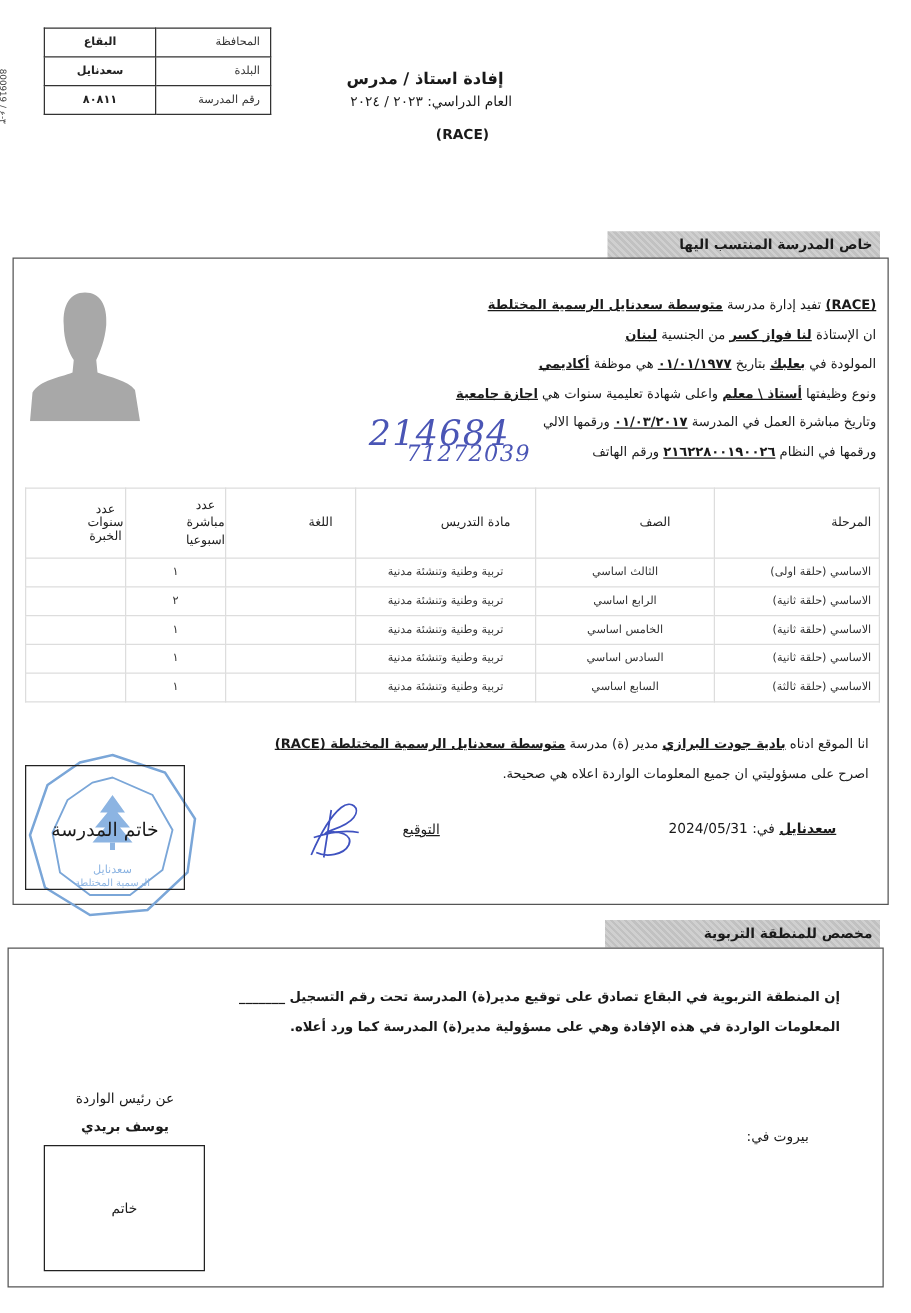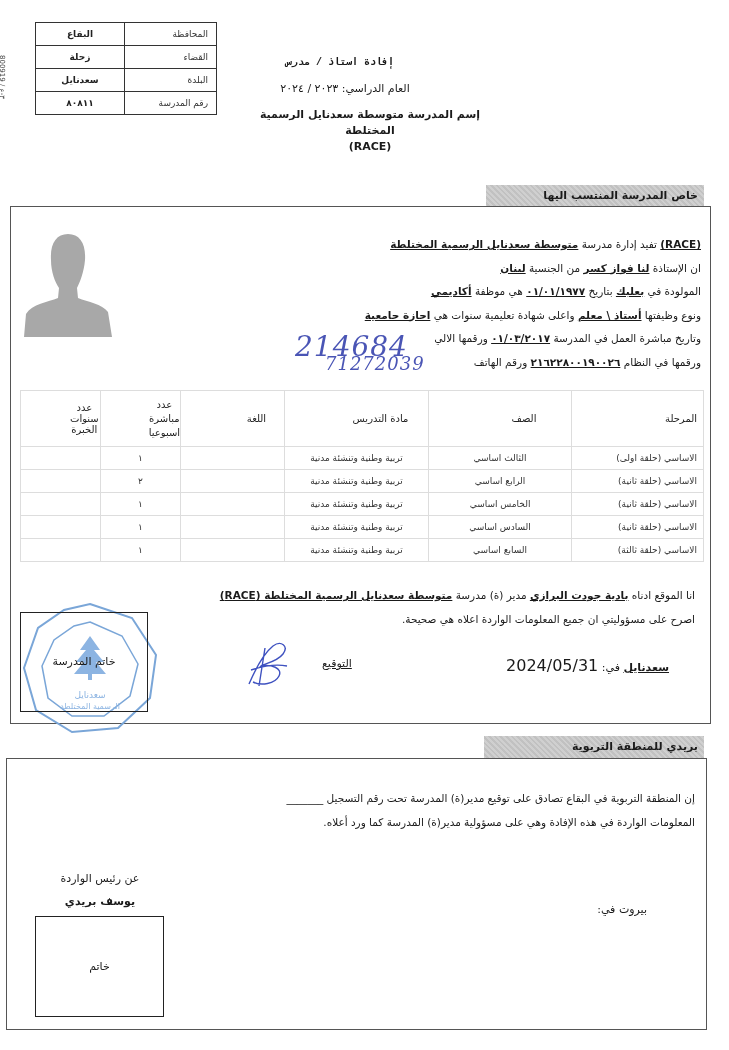--- a/index.html
+++ b/index.html
@@ -8,21 +8,21 @@
   .abs { position: absolute; }
 
   
   .info-table { left: 35px; top: 22px; width: 182px; border-collapse: collapse; position: absolute; padding-left: 44px; }
   .info-table td { border: 1px solid #333; height: 23px; font-size: 9px; text-align: center; direction: rtl; }
   .info-table td.lbl { width: 92px; text-align: right; padding-right: 8px; color: #333; }
   .info-table td.val { font-weight: bold; color: #222; }
   .side-code { left: 6px; top: 55px; font-size: 7px; color: #444; transform: rotate(90deg); transform-origin: left top; white-space: nowrap; }
 
   .title-block { left: 240px; top: 56px; width: 260px; text-align: center; direction: rtl; }
-  .title-block .t1 { font-size: 10px; font-weight: bold; margin-bottom: 14px; padding-right: 60px; font-family: Liberation Mono, monospace;}
+  .title-block .t1 { font-size: 13px; font-weight: bold; margin-bottom: 4px; padding-right: 60px;}
   .title-block .t2 { font-size: 11px; margin-bottom: 12px; padding-right: 50px;}
   .title-block .t3 { font-size: 11px; font-weight: bold; line-height: 16px; }
 
   .section-head { background: #c9c9c9; background-image: repeating-linear-gradient(45deg, rgba(255,255,255,.12) 0 2px, rgba(0,0,0,.04) 2px 4px); height: 22px; font-weight: bold; font-size: 11px; direction: rtl; padding-right: 6px; line-height: 22px; text-align: right; }
   .box { border: 1.5px solid #555; }
 
   .p-line { direction: rtl; text-align: right; font-size: 10.5px; line-height: 23.5px; white-space: nowrap; }
   .u { text-decoration: underline; font-weight: bold; }
   .b { font-weight: bold; }
 
@@ -31,56 +31,51 @@
   .handwriting { font-family: "DejaVu Serif", serif; color: #4a55b5; font-style: italic; font-size: 28px; letter-spacing: 1px; }
 
   table.assign { position: absolute; left: 20px; top: 390px; width: 684px; border-collapse: collapse; direction: rtl; font-size: 9px; }
   table.assign th, table.assign td { border: 1px solid #ddd; text-align: center; }
   table.assign th { font-weight: normal; height: 56px; font-size: 10px; color: #222; padding-left: 48px; }
   table.assign td { height: 23px; color: #333; }
   table.assign td.stage, table.assign th.stage { text-align: right; padding-right: 6px; }
 
   .stamp { left: 20px; top: 600px; width: 140px; height: 135px; }
   .stamp-box { left: 20px; top: 612px; width: 128px; height: 100px; border: 1.5px solid #222; }
-  .stamp-label { left: 20px; top: 655px; width: 128px; text-align: center; font-size: 11px; direction: rtl; }
+  .stamp-label { left: 20px; top: 655px; width: 128px; text-align: center; font-size: 15px; direction: rtl; }
 
   .sig-row { font-size: 11px; direction: rtl; }
 
   .stamp2-box { left: 35px; top: 916px; width: 129px; height: 101px; border: 1.5px solid #222; }
 </style>
 </head>
 <body>
 
 <div class="abs side-code">800919 / ٣-ع</div>
 
 <table class="info-table">
   <tbody>
       <tr>
     <td class="val">البقاع</td>
     <td class="lbl">المحافظة</td>
-  </tr>
-  <tr>
-    <td class="val">زحلة</td>
-    <td class="lbl">القضاء</td>
   </tr>
   <tr>
     <td class="val">سعدنايل</td>
     <td class="lbl">البلدة</td>
   </tr>
   <tr>
     <td class="val">٨٠٨١١</td>
     <td class="lbl">رقم المدرسة</td>
   </tr>
 </tbody>
   </table>
 
 <div class="abs title-block">
   <div class="t1">إفادة استاذ / مدرس</div>
   <div class="t2">العام الدراسي: ٢٠٢٣ / ٢٠٢٤</div>
-  <div class="t3">إسم المدرسة متوسطة سعدنايل الرسمية المختلطة</div>
   <div class="t3" style="direction:ltr;">(RACE)</div>
 </div>
 
 <div class="abs section-head" style="left:486px; top:185px; width:218px;">خاص المدرسة المنتسب اليها</div>
 <div class="abs box" style="left:10px; top:206px; width:701px; height:518px;"></div>
 
 <div class="abs avatar">
   <svg width="92" height="105" viewBox="0 0 92 105">
     <path d="M46 2 C58 2 64 12 63 28 C62 40 58 50 55 56 L56 66 C66 70 80 72 86 80 L90 105 L2 105 L4 82 C10 72 26 70 36 66 L37 56 C33 50 29 40 29 28 C28 12 34 2 46 2 Z" fill="#a8a8a8"></path>
   </svg>
@@ -170,43 +165,43 @@
 </table>
 
 <div class="abs" style="right:34px; top:584px; width:520px;">
   <div class="p-line">
     <span>انا الموقع ادناه </span><span class="u">بادية جودت البرازي</span><span> مدير (ة) مدرسة </span><span class="u">متوسطة سعدنايل الرسمية المختلطة (RACE)</span>
   </div>
   <div class="p-line">اصرح على مسؤوليتي ان جميع المعلومات الواردة اعلاه هي صحيحة.</div>
 </div>
 
 <div class="abs sig-row" style="right:60px; top:656px;">
-  <span class="u">سعدنايل</span><span> في: </span><span style="font-size:16px;">2024/05/31</span>
+  <span class="u">سعدنايل</span><span> في: </span><span style="font-size:11px;">2024/05/31</span>
 </div>
 <div class="abs sig-row" style="left:322px; top:657px;text-decoration:underline;">التوقيع</div>
 
 <svg class="abs" style="left:243px; top:640px;" width="50" height="48" viewBox="0 0 50 48">
   <path d="M6 44 C12 30 20 14 30 6 C38 0 46 6 40 14 C34 22 20 24 18 26 C28 24 40 28 36 36 C32 44 18 46 10 42 M22 8 L16 46 M8 30 C20 26 34 24 44 26" fill="none" stroke="#3f52c0" stroke-width="1.4"></path>
 </svg>
 
 <svg class="abs stamp" viewBox="0 0 140 135">
   <polygon points="70,4 112,18 136,55 130,98 98,128 52,132 16,110 4,68 18,28 44,10" fill="none" stroke="#7aa6d8" stroke-width="2"></polygon>
   <polygon points="70,22 102,36 118,64 110,96 84,116 52,116 28,98 22,66 34,40 54,26" fill="none" stroke="#7aa6d8" stroke-width="1.5"></polygon>
   <path d="M70 36 L60 50 L66 50 L56 62 L64 62 L54 74 L86 74 L76 62 L84 62 L74 50 L80 50 Z" fill="#8cb4e2"></path>
   <rect x="68" y="74" width="4" height="6" fill="#8cb4e2"></rect>
   <text x="70" y="98" font-size="9" fill="#8cb4e2" text-anchor="middle" font-family="DejaVu Sans, sans-serif">سعدنايل</text>
   <text x="70" y="109" font-size="8" fill="#8cb4e2" text-anchor="middle" font-family="DejaVu Sans, sans-serif">الرسمية المختلطة</text>
 </svg>
 <div class="abs stamp-box"></div>
 <div class="abs stamp-label">خاتم المدرسة</div>
 
-<div class="abs section-head" style="left:484px; top:736px; width:220px;">بريدي للمنطقة التربوية</div>
+<div class="abs section-head" style="left:484px; top:736px; width:220px;">مخصص للمنطقة التربوية</div>
 <div class="abs box" style="left:6px; top:758px; width:701px; height:272px;"></div>
 
-<div class="abs" style="right:34px; top:787px; width:520px;">
+<div class="abs" style="right:57px; top:787px; width:520px;font-weight:bold;">
   <div class="p-line">إن المنطقة التربوية في البقاع تصادق على توقيع مدير(ة) المدرسة تحت رقم التسجيل _______</div>
   <div class="p-line">المعلومات الواردة في هذه الإفادة وهي على مسؤولية مدير(ة) المدرسة كما ورد أعلاه.</div>
 </div>
 
 <div class="abs" style="left:40px; top:872px; width:120px; text-align:center; direction:rtl; font-size:11px;">عن رئيس الواردة</div>
 <div class="abs b" style="left:40px; top:895px; width:120px; text-align:center; direction:rtl; font-size:11px;">يوسف بريدي</div>
 <div class="abs stamp2-box"></div>
 <div class="abs" style="left:35px; top:960px; width:129px; text-align:center; direction:rtl; font-size:11px;">خاتم</div>
 <div class="abs" style="right:82px; top:903px; direction:rtl; font-size:11px;">بيروت في:</div>
 

